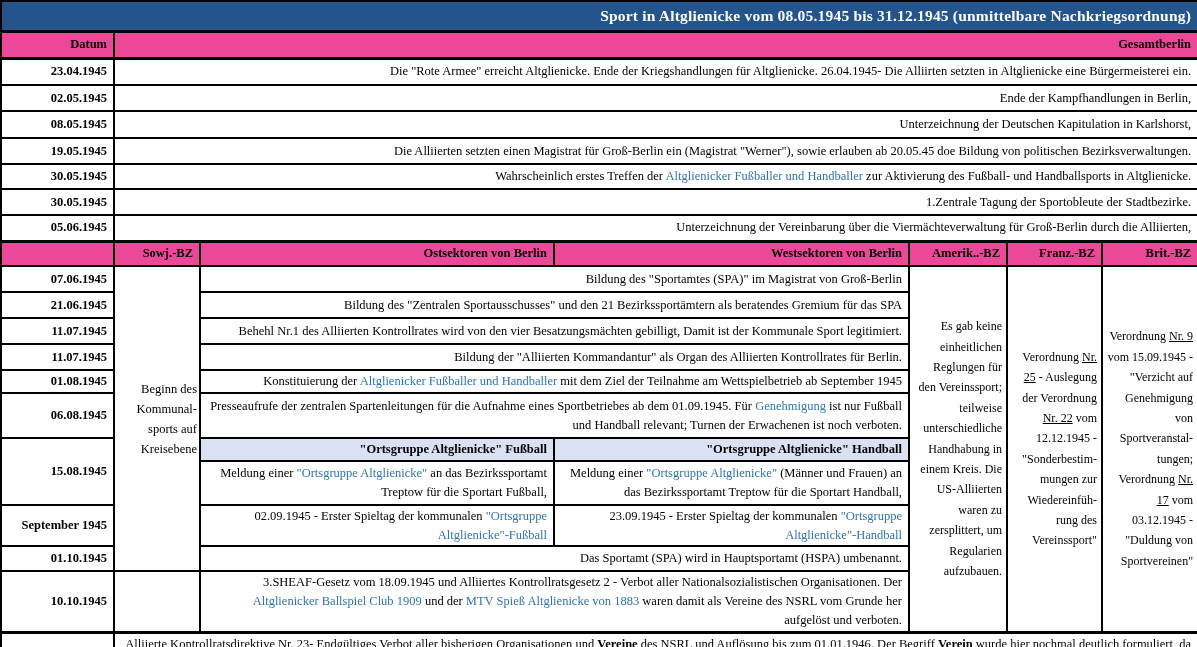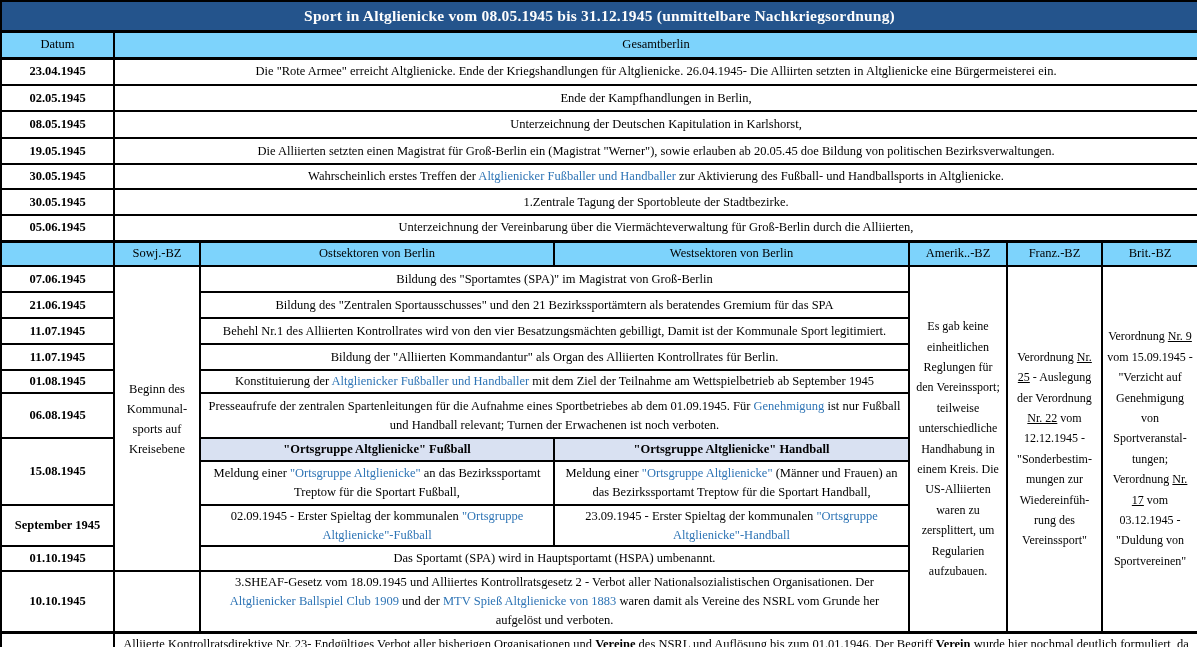--- a/index.html
+++ b/index.html
@@ -1,23 +1,23 @@
 <!DOCTYPE html>
 <html><head>
 <meta charset="utf-8">
 <style>
   *{box-sizing:border-box;margin:0;padding:0}
   html,body{background:#fff}
   body{width:1197px;font-family:"Liberation Serif","DejaVu Serif",serif;color:#000}
   table{border-collapse:collapse;table-layout:fixed;width:1197px}
-  td{border:2px solid #000;text-align:center;vertical-align:middle;
+  td{border:2px solid #000;text-align:right;vertical-align:middle;
      padding:1px 6px;font-size:12.5px;line-height:1.5;overflow:hidden}
   .title-cell{background:#24548c;color:#fdfdfd;font-weight:bold;font-size:15.5px;
      border-bottom:3px solid #000;letter-spacing:.2px}
-  .hdr{background:#7dd3fc;font-weight:normal}
+  .hdr{background:#ec4899;font-weight:bold}
   .hdr-row td{border-bottom:3px solid #000}
   .sub-row td{border-top:3px solid #000}
   .date{font-weight:bold;white-space:nowrap;font-size:12.5px}
   .og-hdr{background:#d9e1f2;font-weight:bold}
   .zone-note{line-height:1.7;font-size:12px;padding:3px 4px}
   .sowj-note{line-height:1.6;font-size:12.5px;padding:13px 2px}
   .last-row td{border-top:3px solid #000}
   .seg-link{color:#2e74b5}
   .seg-bu{font-weight:bold;text-decoration:underline}
   .seg-u{text-decoration:underline}

